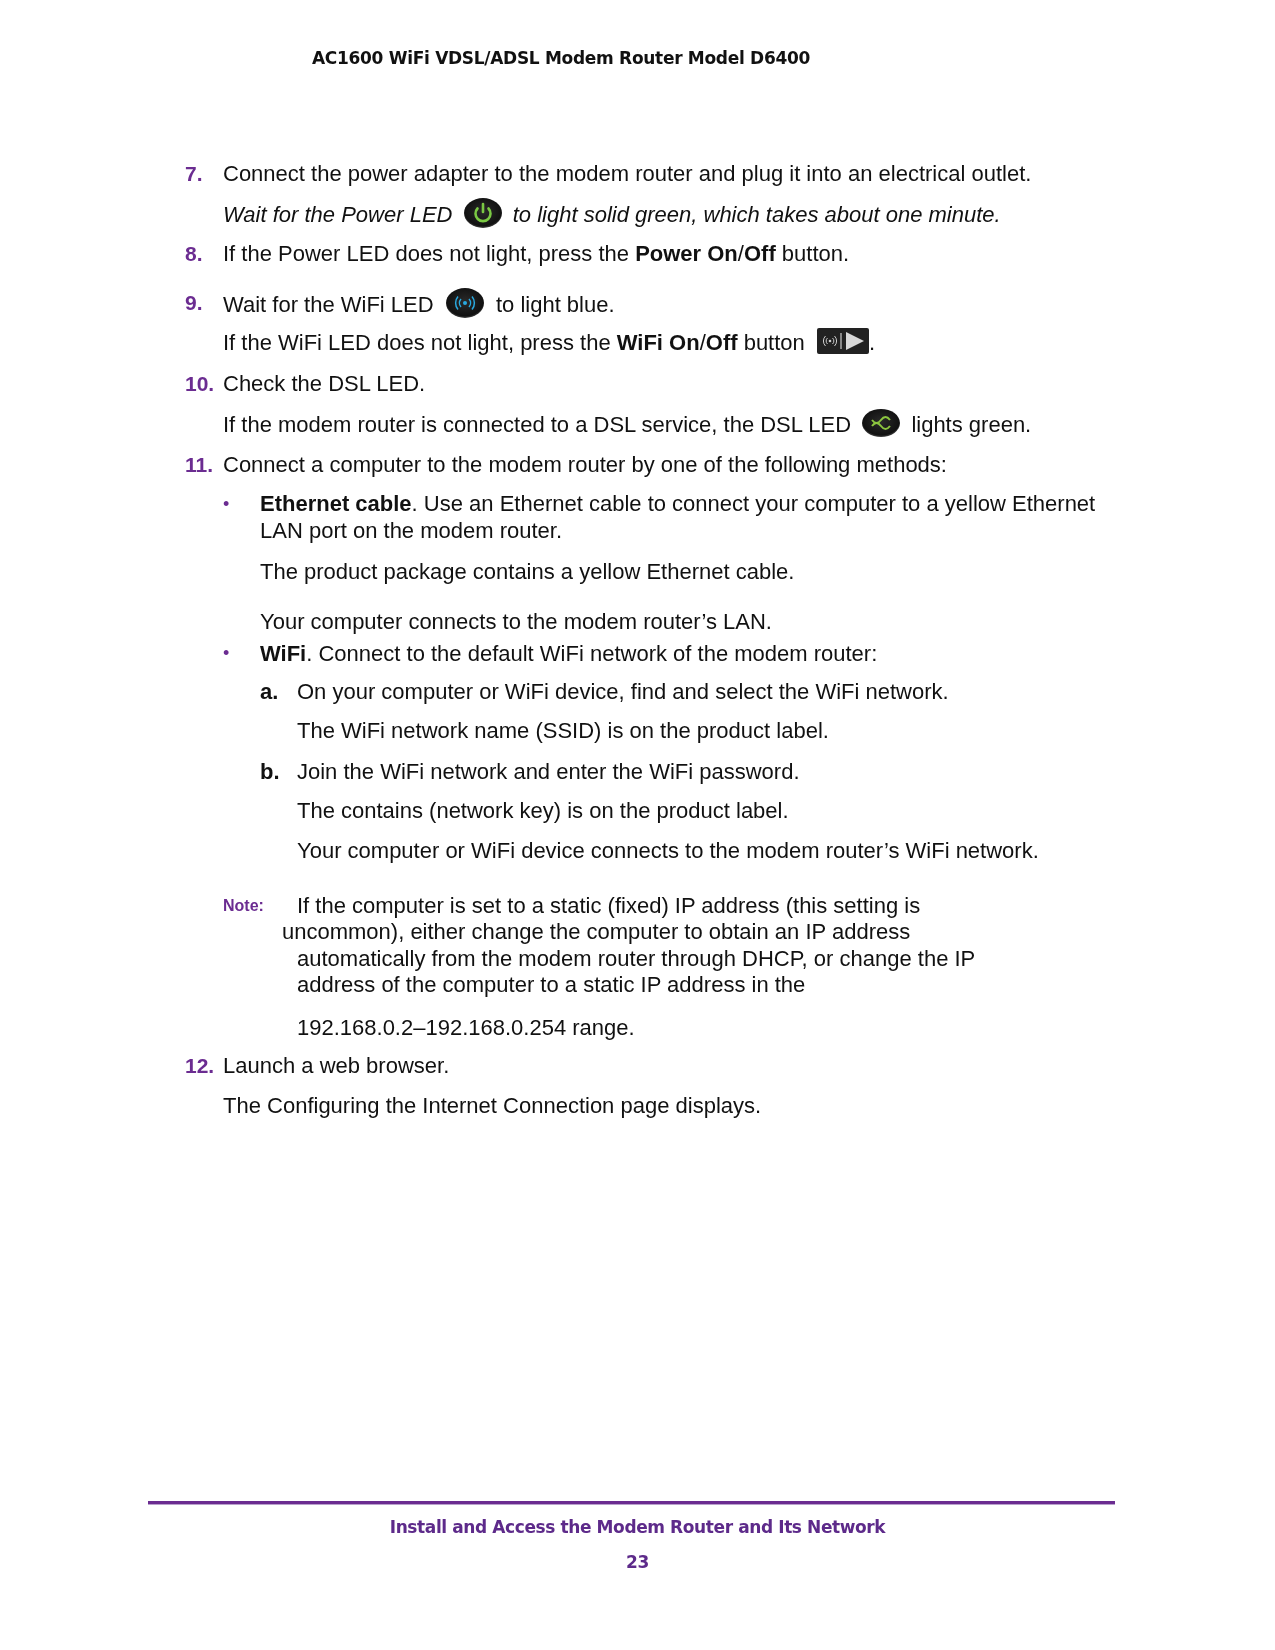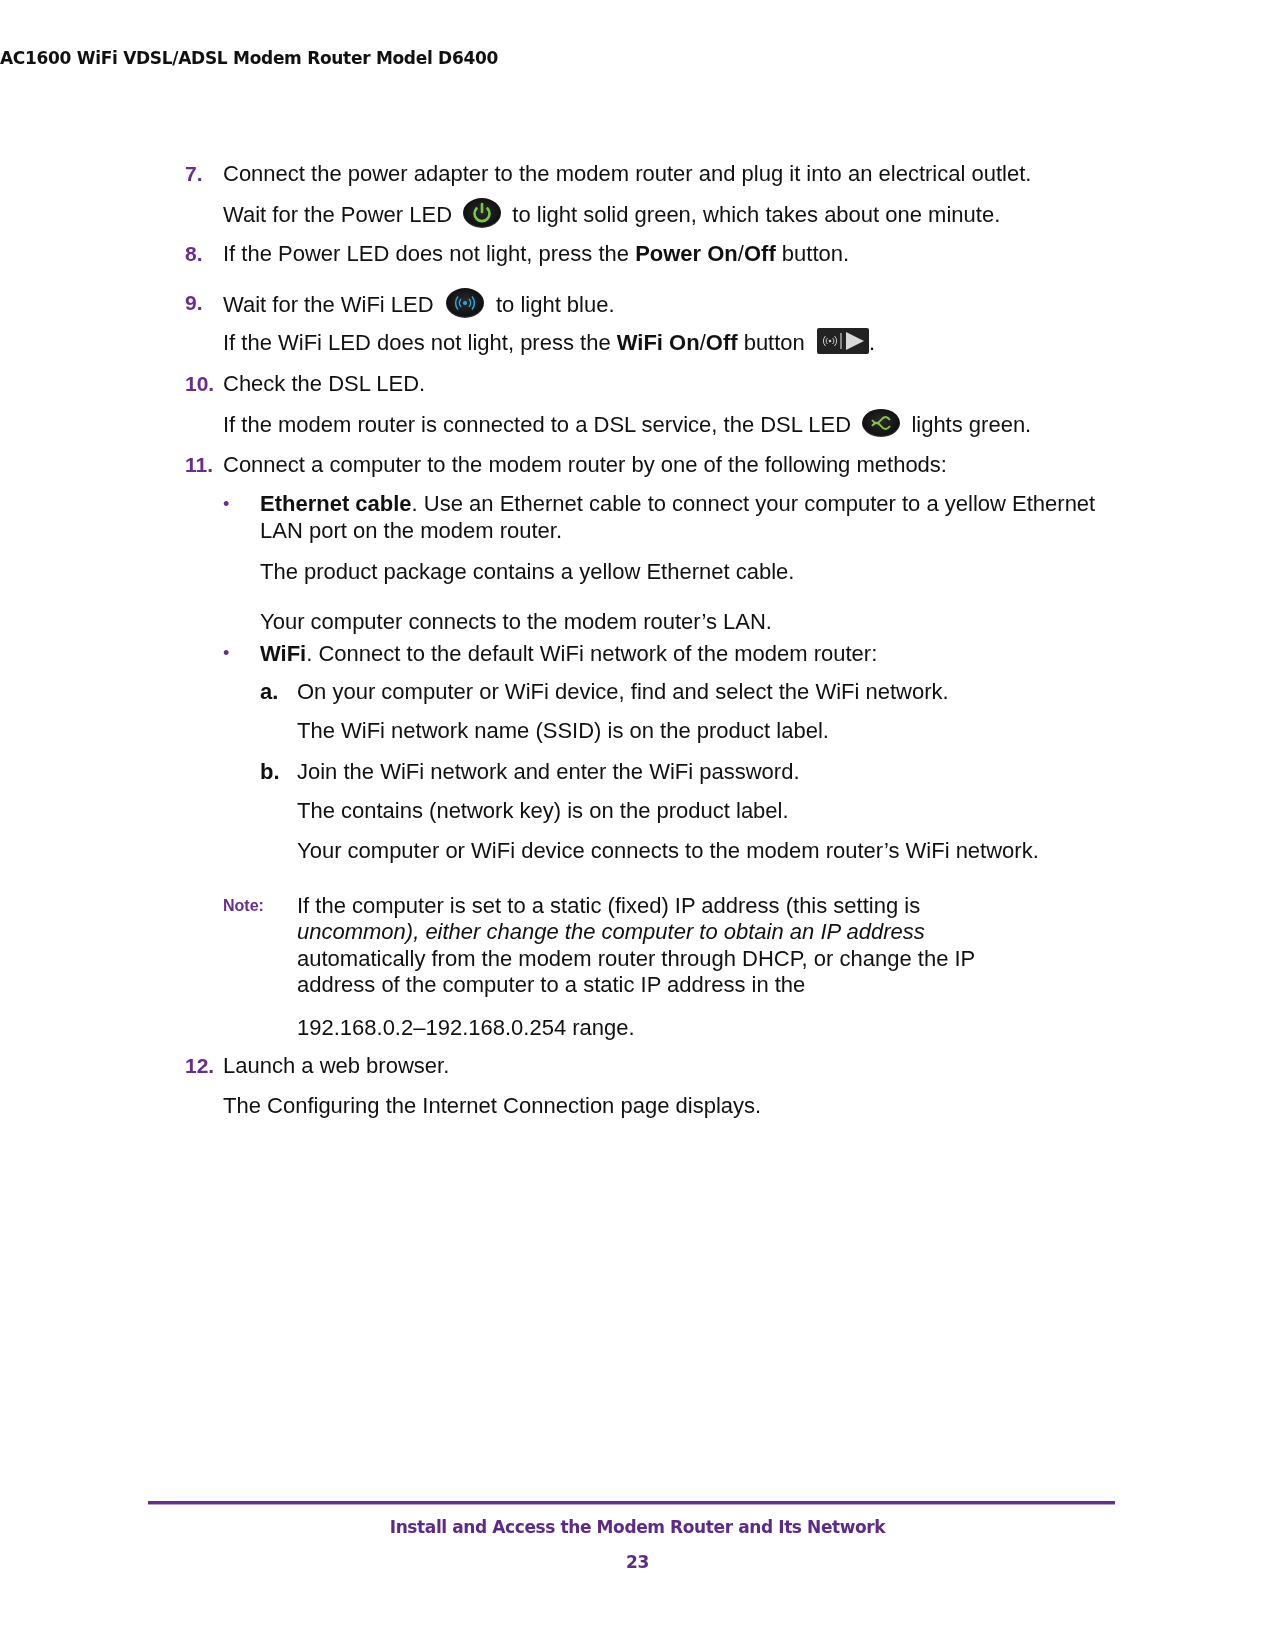--- a/index.html
+++ b/index.html
@@ -1,38 +1,38 @@
 <!DOCTYPE html>
 <html><head>
 <meta charset="utf-8">
 <style>
   html, body { margin:0; padding:0; background:#ffffff; }
   body { width:1275px; height:1650px; position:relative; overflow:hidden;
          font-family:"Liberation Sans", sans-serif; color:#111; }
   .abs { position:absolute; white-space:nowrap; }
   .hdr { font-family:"DejaVu Sans", sans-serif; font-weight:bold; font-size:17px;
-         left:0; width:1122px; top:48px; color:#111; letter-spacing:-0.3px; }
+         left:0; width:1122px; text-align:center; top:48px; color:#111; letter-spacing:-0.3px; }
   .t { font-size:22px; line-height:26px; }
   .num { color:#6b2c91; font-weight:bold; font-size:21px; }
   .b { font-weight:bold; }
   .bullet { color:#6b2c91; font-size:18px; }
   .note { color:#6b2c91; font-weight:bold; font-size:16px; }
   .led { display:inline-block; vertical-align:middle; position:relative; }
   .footline { position:absolute; left:148px; width:967px; top:1501px; height:3px; background:#6b2c91; border-bottom:1px solid #b9a1cc; }
   .foot { font-family:"DejaVu Sans", sans-serif; font-weight:bold; color:#5d2a8a;
           font-size:17px; left:0; width:1275px; text-align:center; letter-spacing:-0.4px; }
 </style>
 </head>
 <body>
 
 <div class="abs hdr">AC1600 WiFi VDSL/ADSL Modem Router Model D6400</div>
 
 <div class="abs t num" style="left:185px; top:161px;">7.</div>
 <div class="abs t" style="left:223px; top:161px;">Connect the power adapter to the modem router and plug it into an electrical outlet.</div>
-<div class="abs t" style="left:223px; top:200px;">
+<div class="abs t" style="left:223px; top:200px;font-style:italic;">
   <span>Wait for the Power LED</span>
   <span class="led" style="width:40px;height:32px;margin:0 4px;top:-3px;">
     <svg width="40" height="32" viewBox="0 0 40 32">
       <defs>
           <radialGradient id="g1" cx="50%" cy="45%" r="60%">
             <stop offset="0%" stop-color="#2a2a2a"></stop>
             <stop offset="80%" stop-color="#111"></stop>
             <stop offset="100%" stop-color="#6a6a6a"></stop>
           </radialGradient>
         </defs>
@@ -117,21 +117,21 @@
 <div class="abs t" style="left:297px; top:679px;">On your computer or WiFi device, find and select the WiFi network.</div>
 <div class="abs t" style="left:297px; top:718px;">The WiFi network name (SSID) is on the product label.</div>
 
 <div class="abs t b" style="left:260px; top:759px;">b.</div>
 <div class="abs t" style="left:297px; top:759px;">Join the WiFi network and enter the WiFi password.</div>
 <div class="abs t" style="left:297px; top:798px;">The contains (network key) is on the product label.</div>
 <div class="abs t" style="left:297px; top:838px;">Your computer or WiFi device connects to the modem router’s WiFi network.</div>
 
 <div class="abs note" style="left:223px; top:893px; line-height:26px;">Note:</div>
 <div class="abs t" style="left:297px; top:893px;">If the computer is set to a static (fixed) IP address (this setting is</div>
-<div class="abs t" style="left:297px; top:919px;font-style:italic;">uncommon), either change the computer to obtain an IP address</div>
+<div class="abs t" style="left:282px; top:919px;">uncommon), either change the computer to obtain an IP address</div>
 <div class="abs t" style="left:297px; top:946px;">automatically from the modem router through DHCP, or change the IP</div>
 <div class="abs t" style="left:297px; top:972px;">address of the computer to a static IP address in the</div>
 <div class="abs t" style="left:297px; top:1015px;">192.168.0.2–192.168.0.254 range.</div>
 
 <div class="abs t num" style="left:185px; top:1053px;">12.</div>
 <div class="abs t" style="left:223px; top:1053px;">Launch a web browser.</div>
 <div class="abs t" style="left:223px; top:1093px;">The Configuring the Internet Connection page displays.</div>
 
 <div class="footline"></div>
 <div class="abs foot" style="top:1517px;">Install and Access the Modem Router and Its Network</div>

